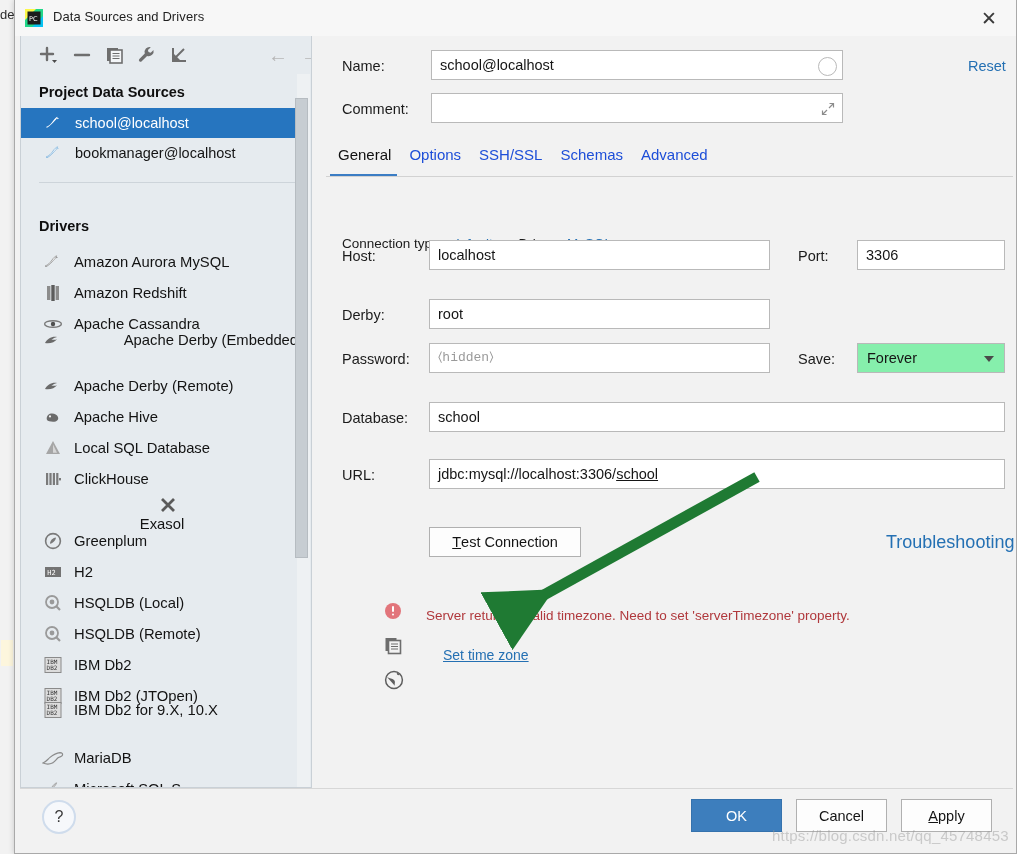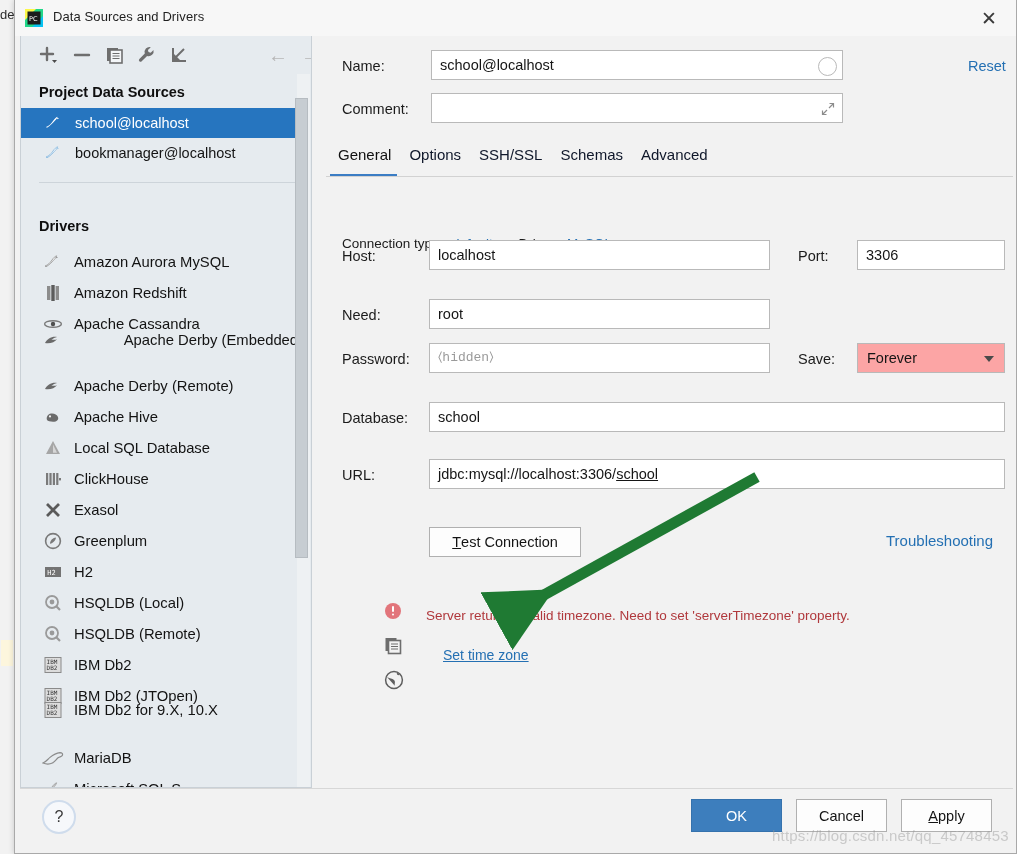--- a/index.html
+++ b/index.html
@@ -107,28 +107,28 @@
     position: absolute; background: #ffffff; border: 1px solid #b9b9b9;
     box-sizing: border-box; font-family: "Liberation Sans", sans-serif;
     font-size: 14.5px; color: #151515; padding: 0 8px; line-height: 28px;
     white-space: nowrap; overflow: hidden;
   }
   .inp.placeholder { color: #9a9a9a; font-family: "Liberation Mono", monospace; font-size: 13px;}
   .link { color: #2470b3; cursor: default; }
   .link-u { color: #2470b3; text-decoration: underline; cursor: default; }
 
   .tabs { position:absolute; left: 3px; top: 110px; height: 30px; display:flex; align-items:flex-start;}
-  .tab { font-size: 15px; color: #0f172a; padding: 0 9px; cursor: default; position: relative; }
+  .tab { font-size: 15px; color: #1d4ed8; padding: 0 9px; cursor: default; position: relative; }
   .tab.active { color: #111; }
   .tab-underline { position:absolute; left: 4px; top: 138px; width: 67px; height: 3px; background: #3b7dc4; }
   .tab-line { position:absolute; left: 0px; top: 140px; width: 687px; height: 1px; background: #d2d2d2;}
 
   .conn-type { position:absolute; left: 16px; top: 200px; font-size: 13.5px; color:#1b1b1b;}
   .combo {
-    position:absolute; background:#fca5a5; border:1px solid #b9b9b9; box-sizing:border-box;
+    position:absolute; background:#86efac; border:1px solid #b9b9b9; box-sizing:border-box;
     font-size:14.5px; color:#151515; line-height:28px; padding-left: 9px;
   }
   .combo-arrow{
     position:absolute; right: 10px; top: 12px;
     width:0;height:0;border-left:5px solid transparent;border-right:5px solid transparent;
     border-top:6px solid #4a4a4a;
   }
 
   .btn {
     position:absolute; background:#fdfdfd; border:1px solid #b0b0b0; box-sizing:border-box;
@@ -313,21 +313,21 @@
                 <svg width="18" height="16" viewBox="0 0 18 16">
                   <rect x="2" y="2" width="2.2" height="12" fill="#7a7a7a"></rect>
                   <rect x="5.4" y="2" width="2.2" height="12" fill="#7a7a7a"></rect>
                   <rect x="8.8" y="2" width="2.2" height="12" fill="#7a7a7a"></rect>
                   <rect x="12.2" y="2" width="2.2" height="12" fill="#7a7a7a"></rect>
                   <rect x="15" y="7" width="2" height="2.4" fill="#7a7a7a"></rect>
                 </svg>
               </span>
               <span class="drv-label">ClickHouse</span>
             </div>
-            <div class="drv-row" style="top: 420px;">
+            <div class="drv-row" style="top: 420px; flex-direction: column;">
               <span class="drv-icon">
                 <svg width="18" height="18" viewBox="0 0 18 18">
                   <path d="M3 3l12 12M15 3L3 15" stroke="#5a5a5a" stroke-width="2.8"></path>
                 </svg>
               </span>
               <span class="drv-label">Exasol</span>
             </div>
             <div class="drv-row" style="top: 451px;">
               <span class="drv-icon">
                 <svg width="18" height="18" viewBox="0 0 18 18">
@@ -454,21 +454,21 @@
         <span style="margin-left:22px">Driver:</span>
         <span class="link" style="margin-left:5px">MySQL</span>
       </div>
 
       <span class="lbl" style="left:16px; top:212px">Host:</span>
       <div class="inp" style="left:103px; top:204px; width:341px; height:30px">localhost</div>
 
       <span class="lbl" style="left:472px; top:212px">Port:</span>
       <div class="inp" style="left:531px; top:204px; width:148px; height:30px">3306</div>
 
-      <span class="lbl" style="left:16px; top:271px">Need:</span>
+      <span class="lbl" style="left:16px; top:271px">Derby:</span>
       <div class="inp" style="left:103px; top:263px; width:341px; height:30px">root</div>
 
       <span class="lbl" style="left:16px; top:315px">Password:</span>
       <div class="inp placeholder" style="left:103px; top:307px; width:341px; height:30px">〈hidden〉</div>
 
       <span class="lbl" style="left:472px; top:315px">Save:</span>
       <div class="combo" style="left:531px; top:307px; width:148px; height:30px">
         <span>Forever</span>
         <span class="combo-arrow"></span>
       </div>
@@ -479,21 +479,21 @@
       <span class="lbl" style="left:16px; top:431px">URL:</span>
       <div class="inp" style="left:103px; top:423px; width:576px; height:30px">
         <span id="url-prefix">jdbc:mysql://localhost:3306/</span><span style="text-decoration:underline" id="url-db">school</span>
       </div>
       <span style="position:absolute; left:105px; top:494px; font-size:12.5px; color:#2b2b2b">Overrides settings above</span>
 
       <div class="btn" style="left:103px; top:492px; width:152px; height:30px; top:491px">
         <span style="text-decoration:underline">T</span>
           <span id="tc-rest">est Connection</span>
       </div>
-      <span class="link" style="position:absolute; left:560px; top:496px; font-size:15px">Troubleshooting</span>
+      <span class="link" style="position:absolute; left:560px; top:496px; font-size:18px">Troubleshooting</span>
 
       <span style="position:absolute; left:58px; top:566px">
         <svg width="18" height="18" viewBox="0 0 18 18">
           <circle cx="9" cy="9" r="8" fill="#e2757b"></circle>
           <rect x="8" y="4" width="2" height="6" fill="#ffffff" rx="1"></rect>
           <rect x="8" y="11.5" width="2" height="2" fill="#ffffff" rx="1"></rect>
         </svg>
       </span>
       <span style="position:absolute; left:58px; top:600px">
         <svg width="19" height="19" viewBox="0 0 19 19">

